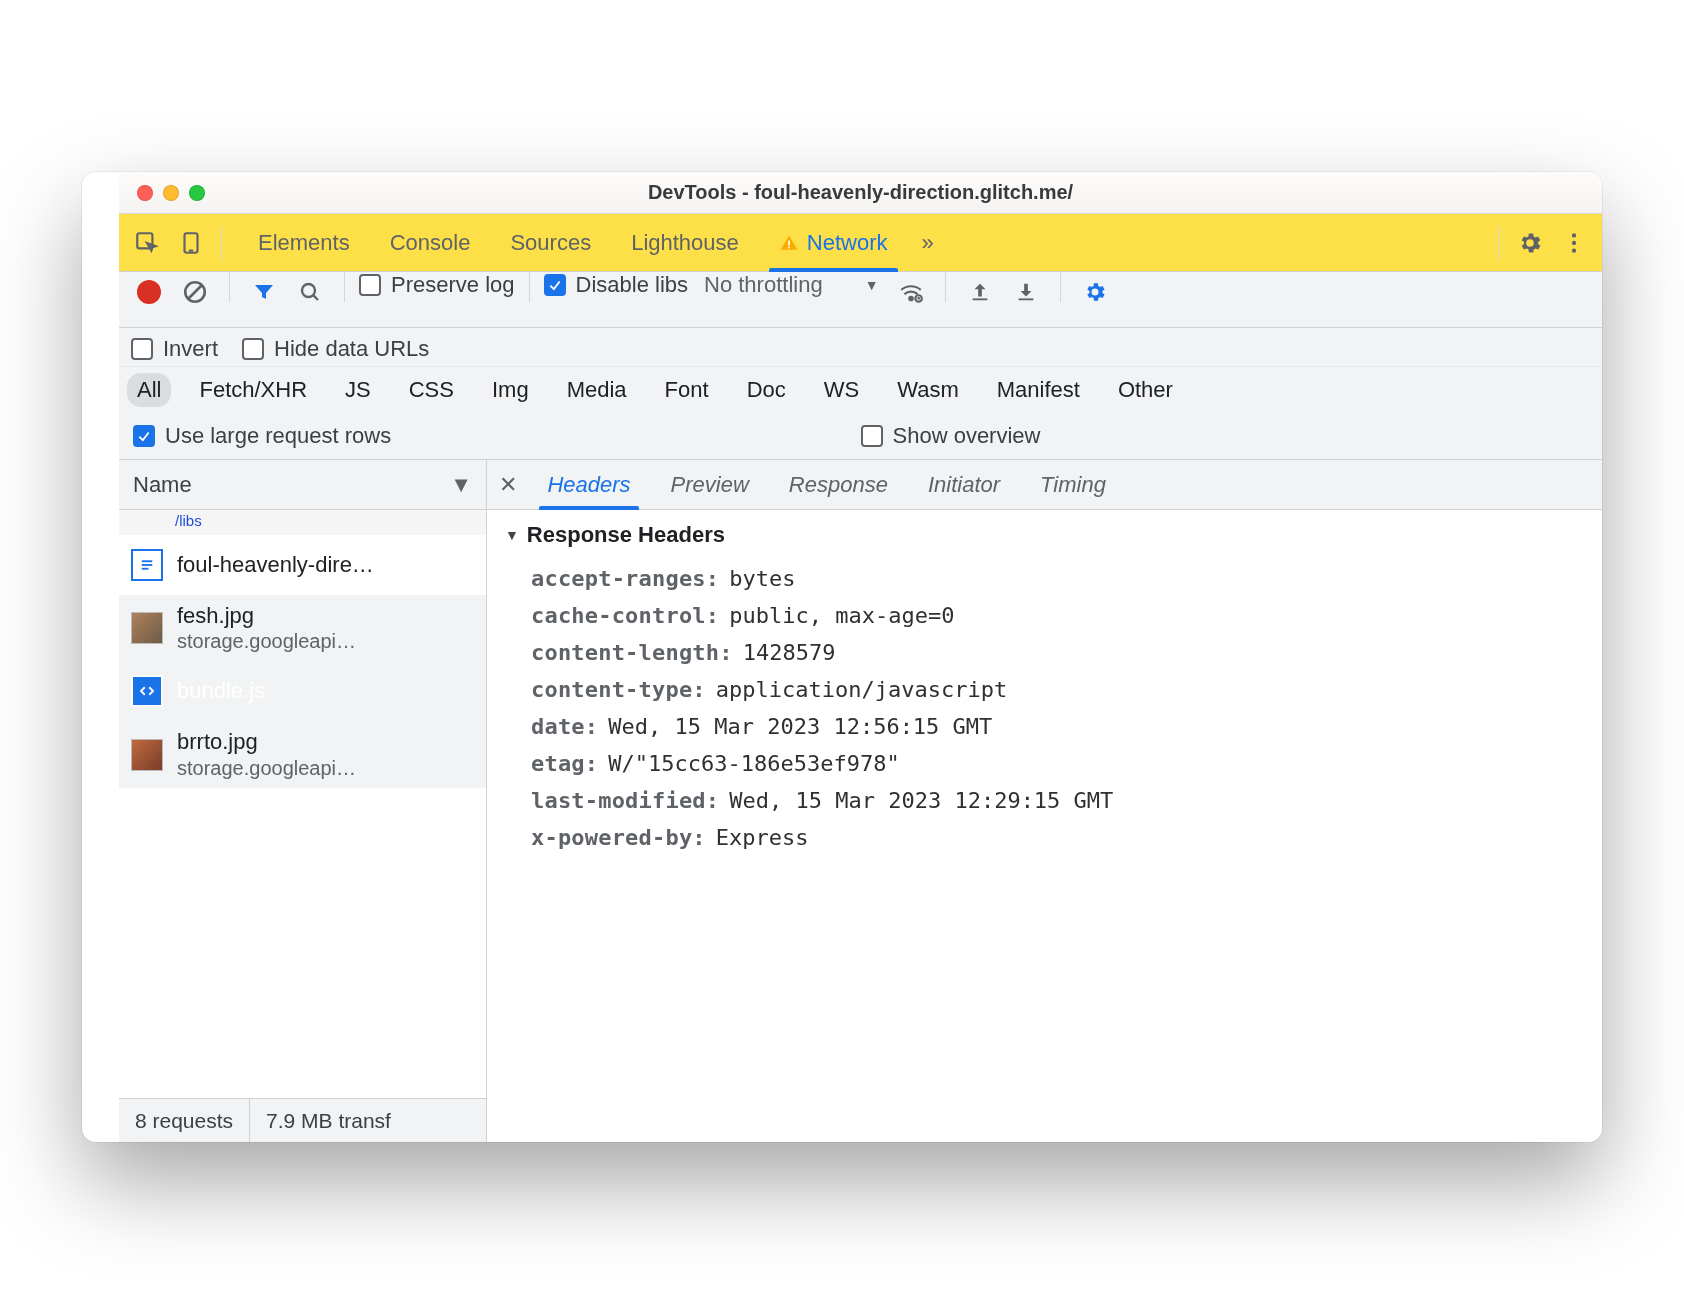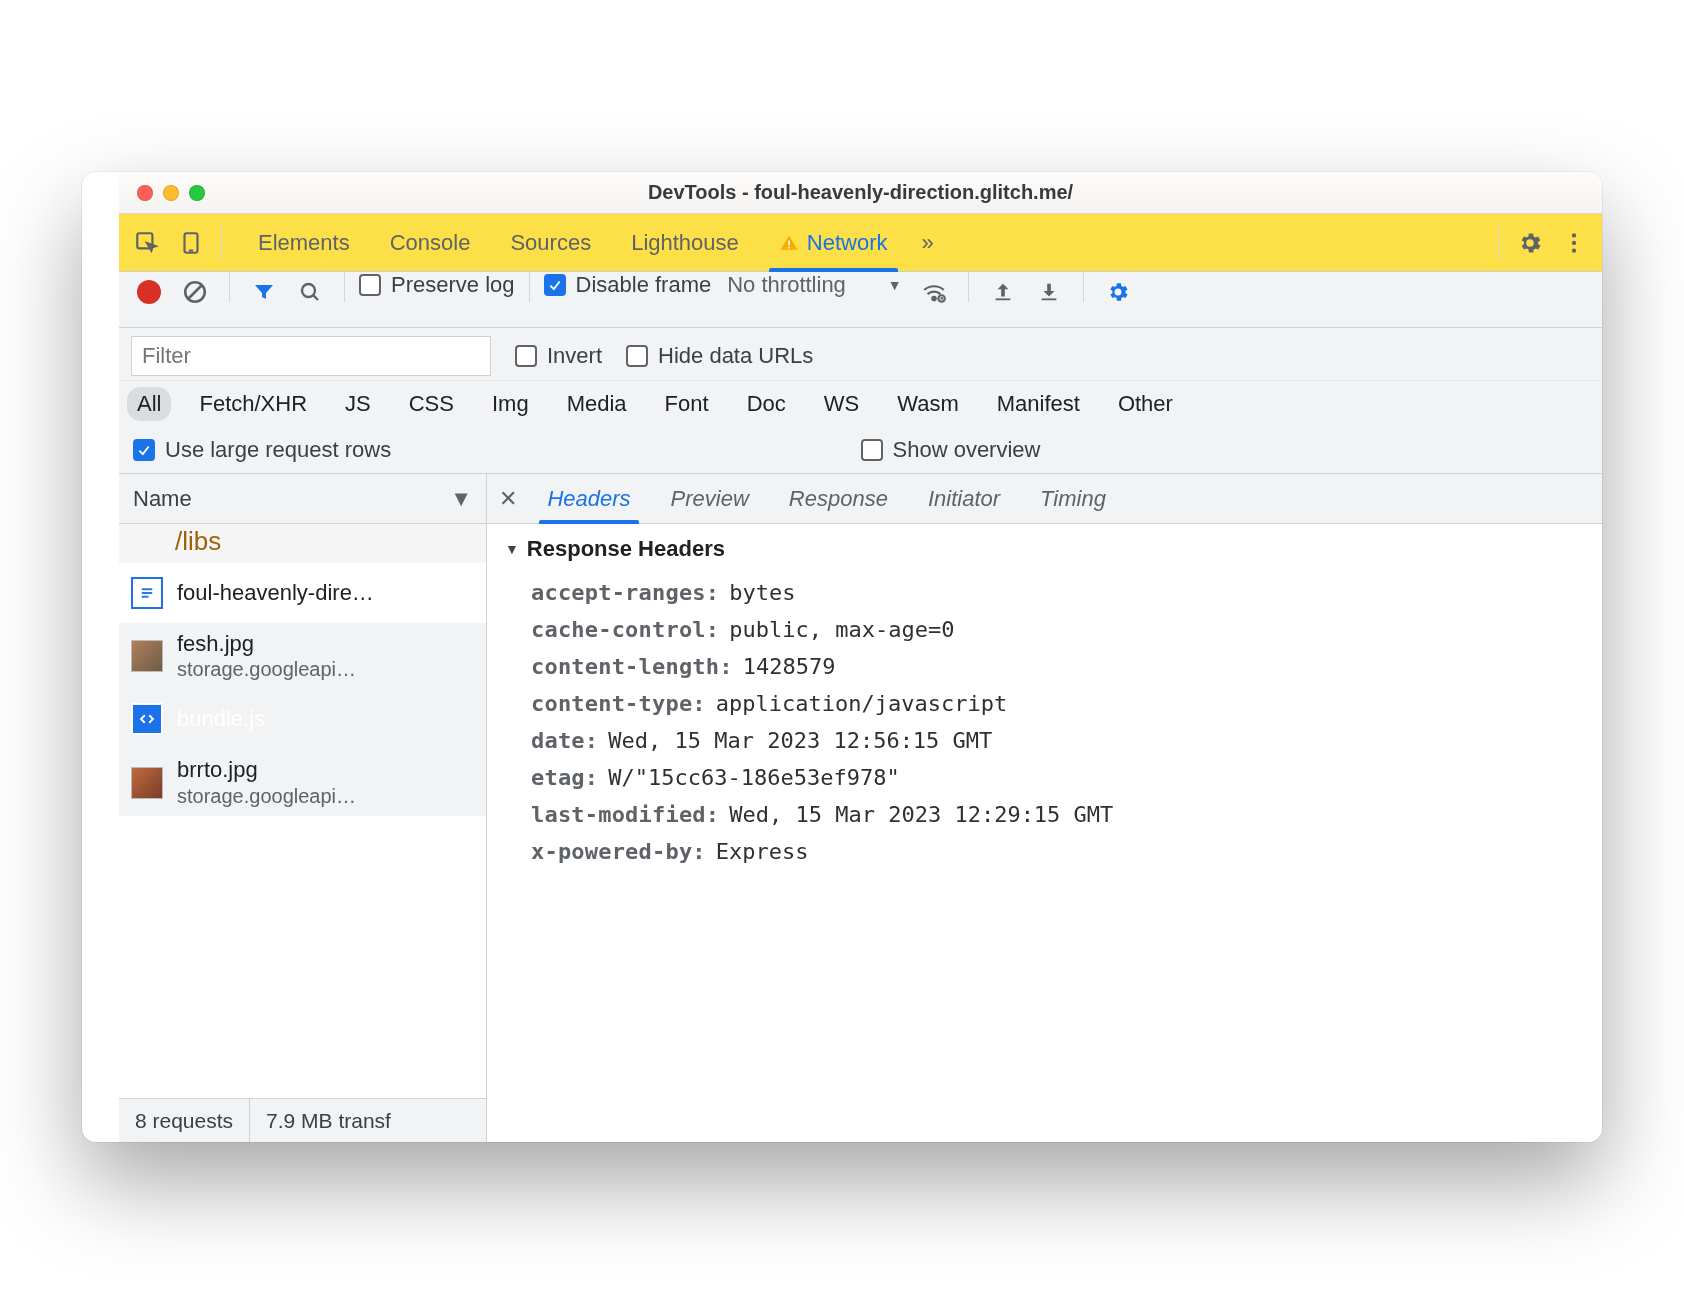--- a/index.html
+++ b/index.html
@@ -137,21 +137,21 @@
     width:32px; height:32px; flex-shrink:0; border:1px solid #ccc; background:#fff; display:flex; align-items:center; justify-content:center;
   }
   .row .thumb.doc { border:2px solid #1a73e8; }
   .row .thumb.js { border:2px solid #1a73e8; background:#fff; }
   .row .thumb.img { border:1px solid #bbb; background:linear-gradient(135deg,#b0815b,#6e5b46);}
   .row .thumb.img2 { border:1px solid #bbb; background:linear-gradient(135deg,#c06a3f,#7a3d28);}
   .row .lines { display:flex; flex-direction:column; line-height:1.2; overflow:hidden;}
   .row .lines .sub { color:#5f6368; font-size:20px; }
   .row.selected { background:#1a73e8; color:#fff; }
   .row.selected .thumb.js { border-color:#fff; }
-  .row.prev { padding:2px 12px 6px 56px; color:#a16207; font-size:26px; background:#f5f5f5;}
+  .row.prev { padding:2px 12px 6px 56px; color:#1d4ed8; font-size:15px; background:#f5f5f5;}
   .row.large { padding:14px 12px; background:#f1f3f4;}
   .row.zebra1 { background:#ffffff;}
   .row.zebra2 { background:#f1f3f4;}
   .row .name { white-space:nowrap; overflow:hidden; text-overflow:ellipsis; max-width:280px;}
 
   .statusbar {
     height:44px; border-top:1px solid #cfd1d2; background:#f1f3f4;
     display:flex; align-items:center; gap:0; font-size:21px; color:#3c4043;
   }
   .statusbar .cell { padding:0 16px; border-right:1px solid #cfd1d2; height:100%; display:flex; align-items:center;}
@@ -272,21 +272,21 @@
       <span class="cb"></span>
       <span>Preserve log</span>
     </label>
     <div class="sep"></div>
     <label class="checkrow">
       <span class="cb checked">
           <svg width="14" height="14" viewBox="0 0 24 24" fill="none">
             <polyline points="4,13 10,19 20,6"></polyline>
           </svg>
         </span>
-      <span>Disable frame</span>
+      <span>Disable libs</span>
     </label>
     <div class="throttle" style="margin-left:10px;">
       <span>No throttling</span>
       <span style="width:22px"></span>
       <span class="dropdown-caret">▼</span>
     </div>
     <div class="icon-btn" style="margin-left:6px;">
       <svg width="26" height="26" viewBox="0 0 24 24" fill="none" stroke="#5f6368" stroke-width="2">
           <path d="M3 10a14 14 0 0 1 18 0"></path>
           <path d="M6 14a9 9 0 0 1 12 0"></path>
@@ -310,21 +310,20 @@
     </div>
     <div class="sep"></div>
     <div class="icon-btn">
       <svg width="24" height="24" viewBox="0 0 24 24" fill="#1a73e8">
           <path d="M19.4 13a7.5 7.5 0 0 0 .1-1 7.5 7.5 0 0 0-.1-1l2.1-1.6-2-3.5-2.5 1a7.3 7.3 0 0 0-1.7-1l-.4-2.6h-4l-.4 2.6a7.3 7.3 0 0 0-1.7 1l-2.5-1-2 3.5L6.5 11a7.5 7.5 0 0 0-.1 1 7.5 7.5 0 0 0 .1 1l-2.1 1.6 2 3.5 2.5-1a7.3 7.3 0 0 0 1.7 1l.4 2.6h4l.4-2.6a7.3 7.3 0 0 0 1.7-1l2.5 1 2-3.5Zm-7.4 2.5A3.5 3.5 0 1 1 15.5 12 3.5 3.5 0 0 1 12 15.5"></path>
         </svg>
     </div>
   </div>
 
   <div class="filterbar">
-    <input class="filter-input" placeholder="Filter" style="">
     <label class="checkrow">
       <span class="cb"></span>
         <span>Invert</span>
     </label>
     <label class="checkrow">
       <span class="cb"></span>
         <span>Hide data URLs</span>
     </label>
   </div>
 

